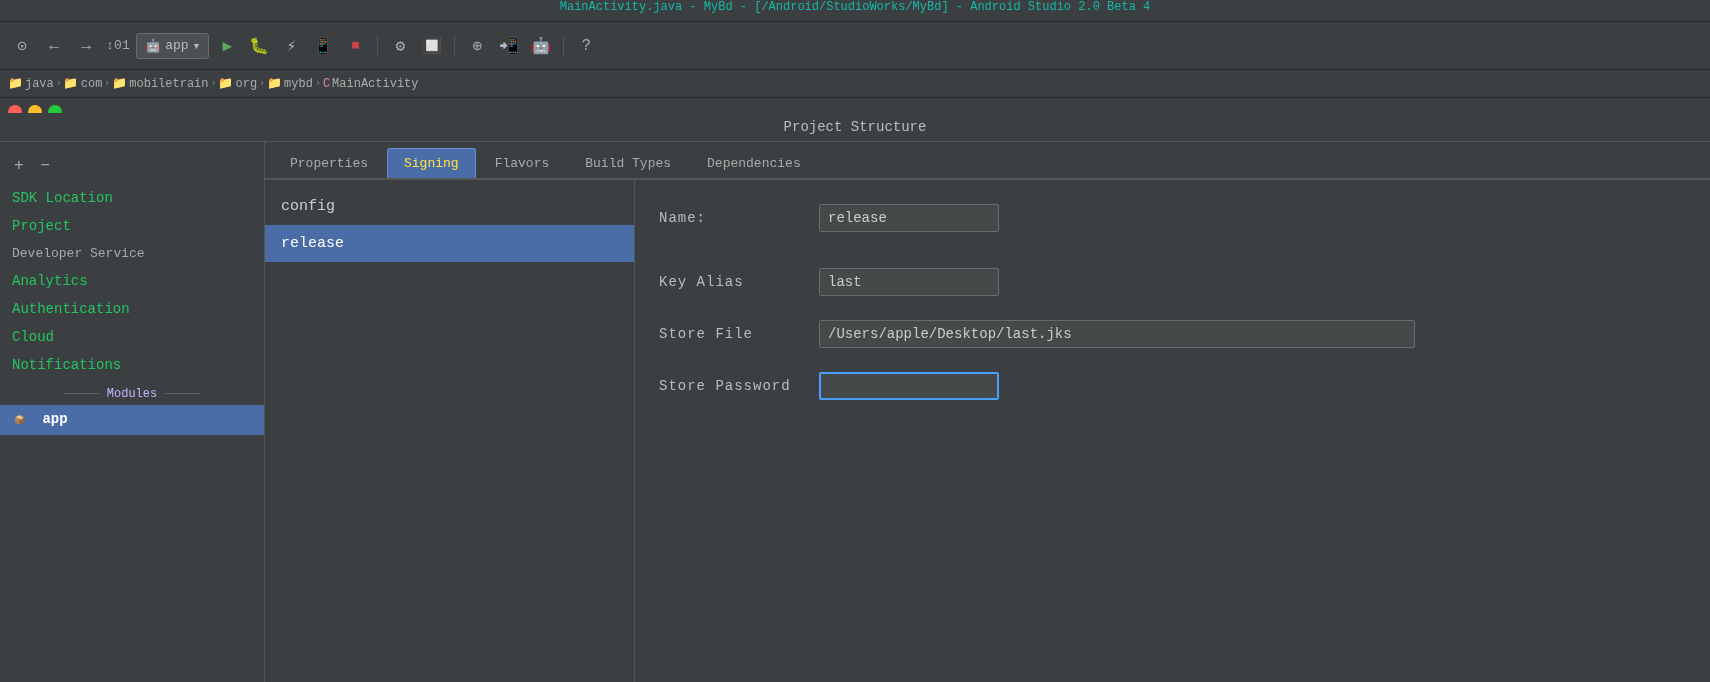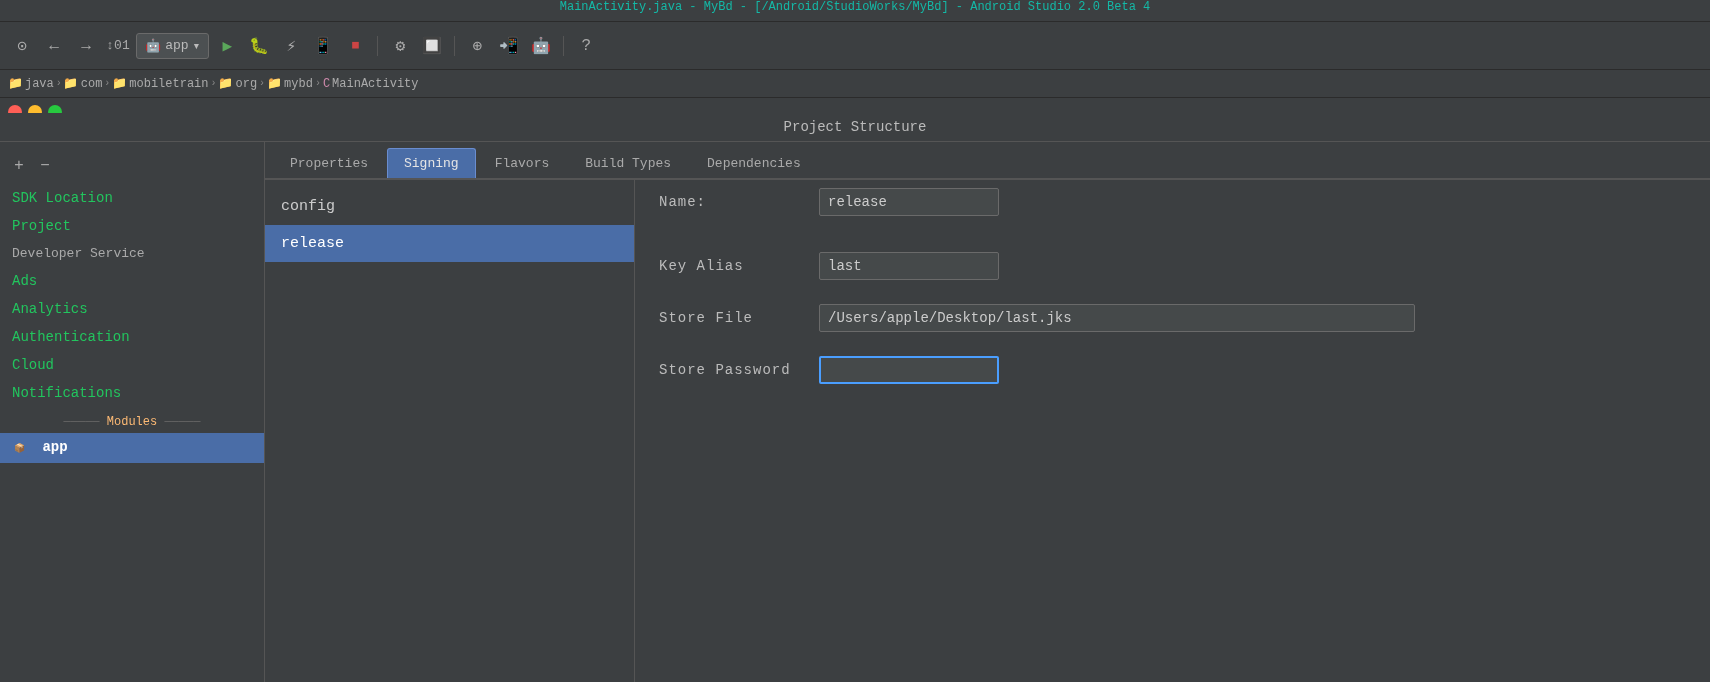--- a/index.html
+++ b/index.html
@@ -183,21 +183,21 @@
 
     .sidebar-item.selected {
       background: #4a6da7;
       color: #ffffff;
       font-weight: bold;
     }
 
     .sidebar-section-label {
       padding: 8px 12px 4px;
       font-size: 12px;
-      color: #fdba74;
+      color: #c4b5fd;
       text-align: center;
     }
 
     .sidebar-section-label::before,
     .sidebar-section-label::after {
       content: '─────';
       color: #666666;
     }
 
     
@@ -227,21 +227,21 @@
       border-bottom: none;
       border-radius: 3px 3px 0 0;
       margin-right: 2px;
       height: 30px;
       display: flex;
       align-items: center;
     }
 
     .tab.active {
       background: #4a6da7;
-      color: #e5e5e5;
+      color: #fde047;
       border-color: #6a8dcf;
     }
 
     
     .content-panel {
       display: flex;
       flex: 1;
       overflow: hidden;
     }
 
@@ -261,21 +261,21 @@
     }
 
     .signing-item.selected {
       background: #4a6da7;
       color: #ffffff;
     }
 
     
     .form-area {
       flex: 1;
-      padding: 8px 24px;
+      padding: 24px 24px;
       background: #3c3f41;
     }
 
     .form-row {
       display: flex;
       align-items: center;
       margin-bottom: 24px;
     }
 
     .form-label {
@@ -411,23 +411,20 @@
       <div class="sidebar-item">
         <span>SDK Location</span>
       </div>
       <div class="sidebar-item">
         <span>Project</span>
       </div>
       <div class="sidebar-item" style="font-family: 'Courier New', monospace; color: #aaaaaa; font-size: 13px;">
         <span>Developer Service</span>
       </div>
       <div class="sidebar-item">
-        <span>Ads</span>
-      </div>
-      <div class="sidebar-item">
         <span>Analytics</span>
       </div>
       <div class="sidebar-item">
         <span>Authentication</span>
       </div>
       <div class="sidebar-item">
         <span>Cloud</span>
       </div>
       <div class="sidebar-item">
         <span>Notifications</span>

